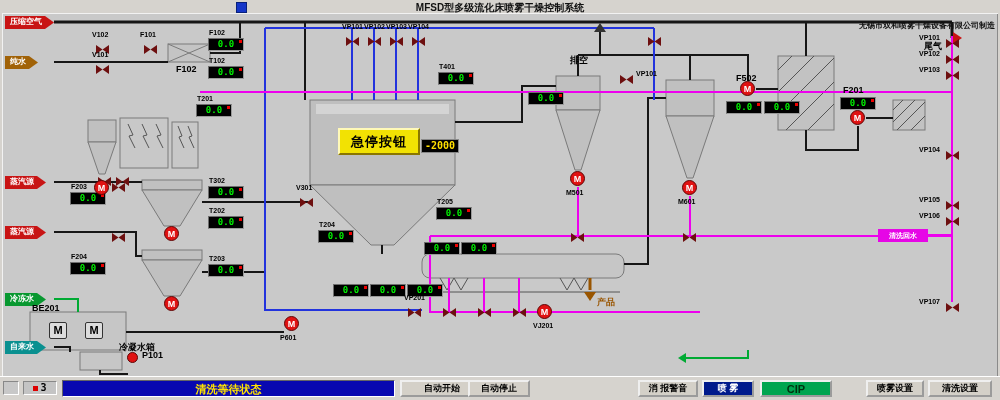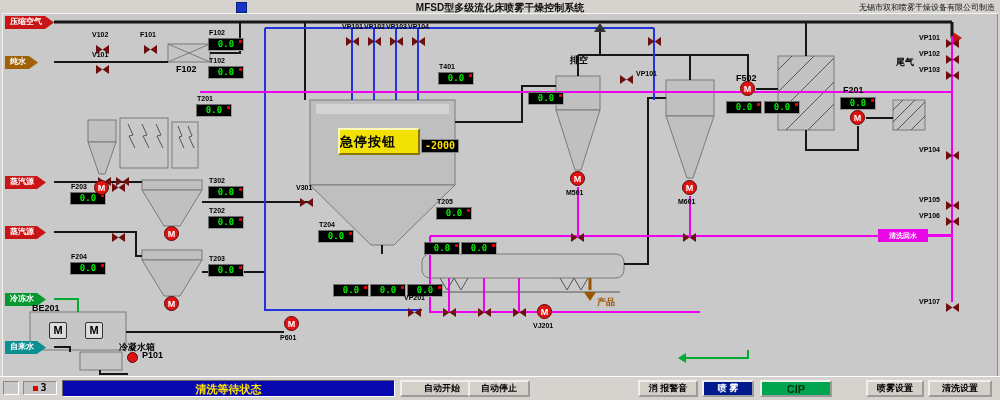--- a/index.html
+++ b/index.html
@@ -3,21 +3,21 @@
 <meta charset="utf-8">
 <style>
   html,body{margin:0;padding:0;}
   body{font-family:"Liberation Sans",sans-serif;background:#d6d3ce;}
   #stage{position:relative;width:1000px;height:400px;background:#d6d3ce;overflow:hidden;}
 
   
   .titlebar{position:absolute;left:0;top:0;width:100%;height:13px;background:#d6d3ce;z-index:40;}
   .title{position:absolute;left:0;right:0;top:1px;text-align:center;font-size:10px;font-weight:bold;color:#111;}
   .title-icon{position:absolute;left:236px;top:2px;width:9px;height:9px;background:#1536c8;border:1px solid #08207a;}
-  .maker{position:absolute;right:5px;top:2px;font-size:8px;font-weight:normal;color:#111;}
+  .maker{position:absolute;right:5px;top:20px;font-size:8px;font-weight:bold;color:#111;}
 
   
   .diagram{position:absolute;left:2px;top:13px;width:996px;height:364px;background:#c9c9c9;
            box-shadow:inset 1px 1px 0 #f2f2f2, inset -1px -1px 0 #8a8a8a;z-index:0;}
   svg.pipes{position:absolute;left:0;top:0;z-index:1;}
   #overlay{position:absolute;left:0;top:0;width:1000px;height:400px;z-index:2;}
 
   
   .src-arrow{position:absolute;height:13px;line-height:13px;color:#fff;font:bold 8px "Liberation Sans",sans-serif;
              padding:0 12px 0 5px;white-space:nowrap;
@@ -32,21 +32,21 @@
          color:#fff;font-size:9px;font-weight:bold;text-align:center;line-height:14px;box-sizing:border-box;}
   .motor.agit{width:18px;height:17px;border-radius:2px;background:#dcdcdc;border:1px solid #333;color:#000;font-size:11px;line-height:15px;}
   .motor.pump{width:11px;height:11px;}
   .tri{position:absolute;width:0;height:0;border:6px solid transparent;}
   .tri-up{border-bottom:9px solid #333;border-top:none;}
   .tri-down{border-top:9px solid #333;border-bottom:none;}
   .tri-right{border-left:9px solid #333;border-right:none;}
 
   .estop{position:absolute;left:338px;top:128px;width:82px;height:27px;background:#f2e203;border:2px solid;
          border-color:#fff9b8 #8a7600 #8a7600 #fff9b8;color:#000;font:bold 13px "Liberation Sans",sans-serif;
-         text-align:left;line-height:24px;letter-spacing:1px;z-index:3;box-sizing:border-box;cursor:pointer;}
+         text-align:center;line-height:24px;letter-spacing:1px;z-index:3;box-sizing:border-box;cursor:pointer;}
   .level{position:absolute;left:421px;top:139px;width:38px;height:14px;background:#000;border:1px solid #888;
          color:#ffdf00;font:bold 10px "DejaVu Sans Mono",monospace;text-align:center;line-height:12px;z-index:3;box-sizing:border-box;}
   .cipret{position:absolute;left:878px;top:229px;width:50px;height:13px;background:#e606e6;color:#fff;
           font:bold 7px "Liberation Sans",sans-serif;text-align:center;line-height:13px;z-index:3;}
 
   .watermark{position:absolute;left:62px;top:74px;z-index:6;font-weight:bold;font-size:30px;letter-spacing:2px;
              white-space:nowrap;pointer-events:none;font-family:"Liberation Sans",sans-serif;}
   .wm-brand{color:#ff2079;text-shadow:2px 2px 0 #2b2bef,-1px -1px 0 #2b2bef,1px -1px 0 #2b2bef,-1px 1px 0 #2b2bef;}
   .wm-slogan{color:#ff1414;text-shadow:2px 2px 0 #2b2bef,-1px -1px 0 #2b2bef,1px -1px 0 #2b2bef,-1px 1px 0 #2b2bef;}
 
@@ -158,21 +158,21 @@
 
   <div id="overlay">
       <div class="src-arrow" style="left: 5px; top: 16px; background: rgb(200, 20, 20);">压缩空气</div>
       <div class="src-arrow" style="left: 5px; top: 56px; background: #a16207;">纯水</div>
       <div class="src-arrow" style="left: 5px; top: 176px; background: rgb(200, 20, 20);">蒸汽源</div>
       <div class="src-arrow" style="left: 5px; top: 226px; background: rgb(200, 20, 20);">蒸汽源</div>
       <div class="src-arrow" style="left: 5px; top: 293px; background: rgb(8, 152, 48);">冷冻水</div>
       <div class="src-arrow" style="left: 5px; top: 341px; background: rgb(10, 144, 144);">自来水</div>
       <div class="plabel" style="left: 570px; top: 34px; margin-top: 20px;">排空</div>
       <div class="tri tri-up" style="left: 594px; top: 23px; border-bottom-color: rgb(51, 51, 51);"></div>
-      <div class="plabel" style="left: 896px; top: 40px; margin-top: 16px;">尾气</div>
+      <div class="plabel" style="left: 924px; top: 40px;">尾气</div>
       <div class="tri tri-right" style="left: 953px; top: 32px; border-left-color: rgb(200, 20, 20);"></div>
       <div class="plabel" style="left: 597px; top: 296px; color: rgb(153, 85, 0);">产品</div>
       <div class="tri tri-down" style="left: 584px; top: 292px; border-top-color: rgb(153, 85, 0);"></div>
       <div class="disp" style="left: 208px; top: 38px;">
         <span class="dv">0.0</span>
         <i class="du"></i>
       </div>
       <div class="dlabel" style="left: 209px; top: 29px;">F102</div>
       <div class="disp" style="left: 208px; top: 66px;">
         <span class="dv">0.0</span>

